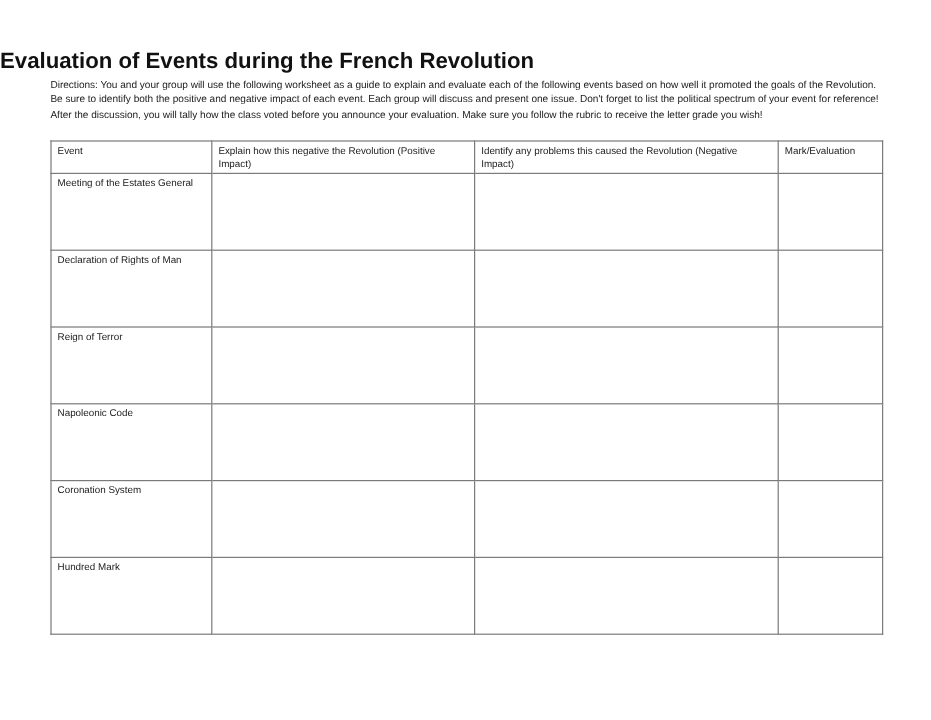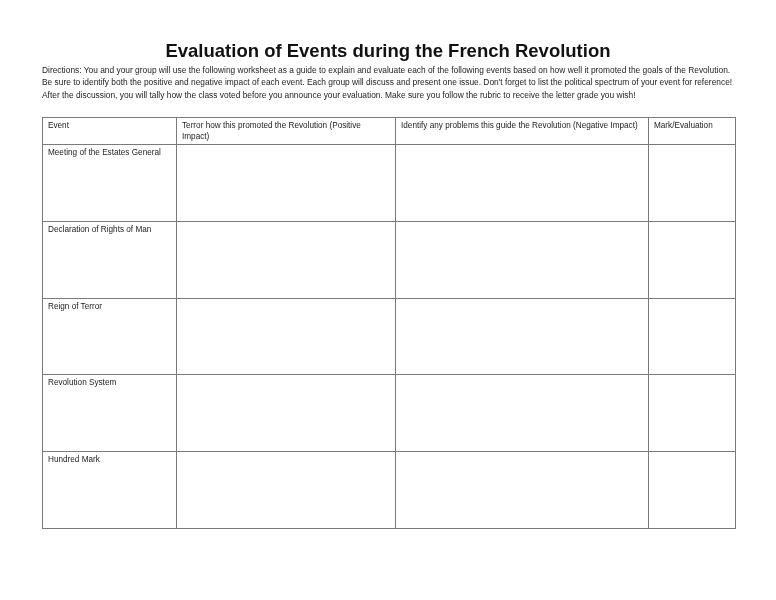--- a/index.html
+++ b/index.html
@@ -1,18 +1,18 @@
 <!DOCTYPE html>
 <html><head>
 <meta charset="utf-8">
 <style>
   html, body { margin:0; padding:0; background:#ffffff; }
   body { width:776px; height:600px; position:relative; overflow:hidden; color:#111; }
   .title {
-    position:absolute; left:0; top:40px; width:776px; text-align:center;
+    position:absolute; left:0; top:40px; width:776px; 
     font-family:"Liberation Sans", sans-serif; font-weight:bold; font-size:18.5px; color:#111;
   }
   .directions {
     position:absolute; left:42px; top:64px; width:694px;
     font-family:"Liberation Sans", sans-serif; font-size:8.4px; line-height:12.4px; color:#222;
   }
   .directions b { font-weight:normal; }
   table.sheet {
     position:absolute; left:42px; top:117px; width:693px; height:412px;
     border-collapse:collapse; table-layout:fixed;
@@ -36,22 +36,22 @@
 <table class="sheet">
   <colgroup>
       <col class="c1">
       <col class="c2">
       <col class="c3">
       <col class="c4">
     </colgroup>
   <thead>
     <tr>
       <th>Event</th>
-      <th>Terror how this promoted the Revolution (Positive Impact)</th>
-      <th>Identify any problems this guide the Revolution (Negative Impact)</th>
+      <th>Explain how this negative the Revolution (Positive Impact)</th>
+      <th>Identify any problems this caused the Revolution (Negative Impact)</th>
       <th>Mark/Evaluation</th>
     </tr>
   </thead>
   <tbody>
     <tr>
       <td>Meeting of the Estates General</td>
       <td></td>
       <td></td>
       <td></td>
     </tr>
@@ -61,21 +61,27 @@
       <td></td>
       <td></td>
     </tr>
     <tr>
       <td>Reign of Terror</td>
       <td></td>
       <td></td>
       <td></td>
     </tr>
     <tr>
-      <td>Revolution System</td>
+      <td>Napoleonic Code</td>
+      <td></td>
+      <td></td>
+      <td></td>
+    </tr>
+    <tr>
+      <td>Coronation System</td>
       <td></td>
       <td></td>
       <td></td>
     </tr>
     <tr>
       <td>Hundred Mark</td>
       <td></td>
       <td></td>
       <td></td>
     </tr>

